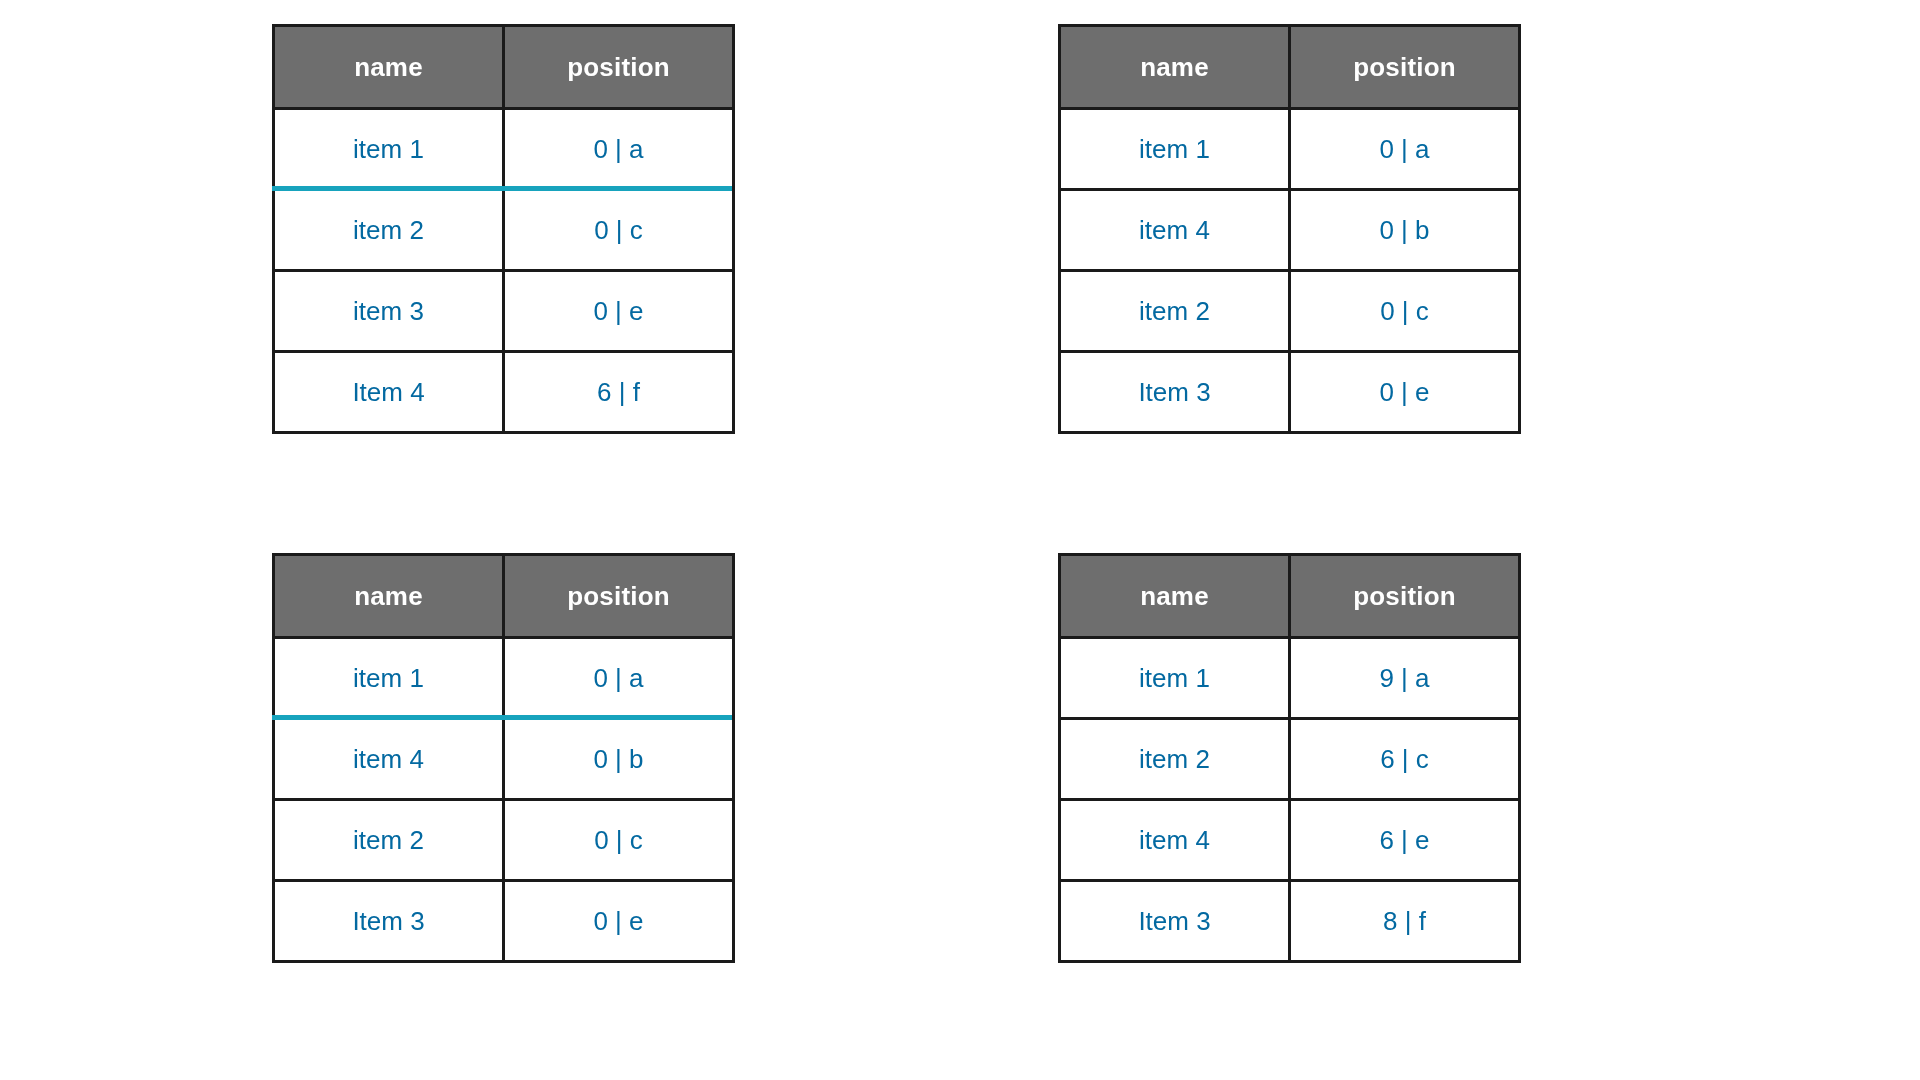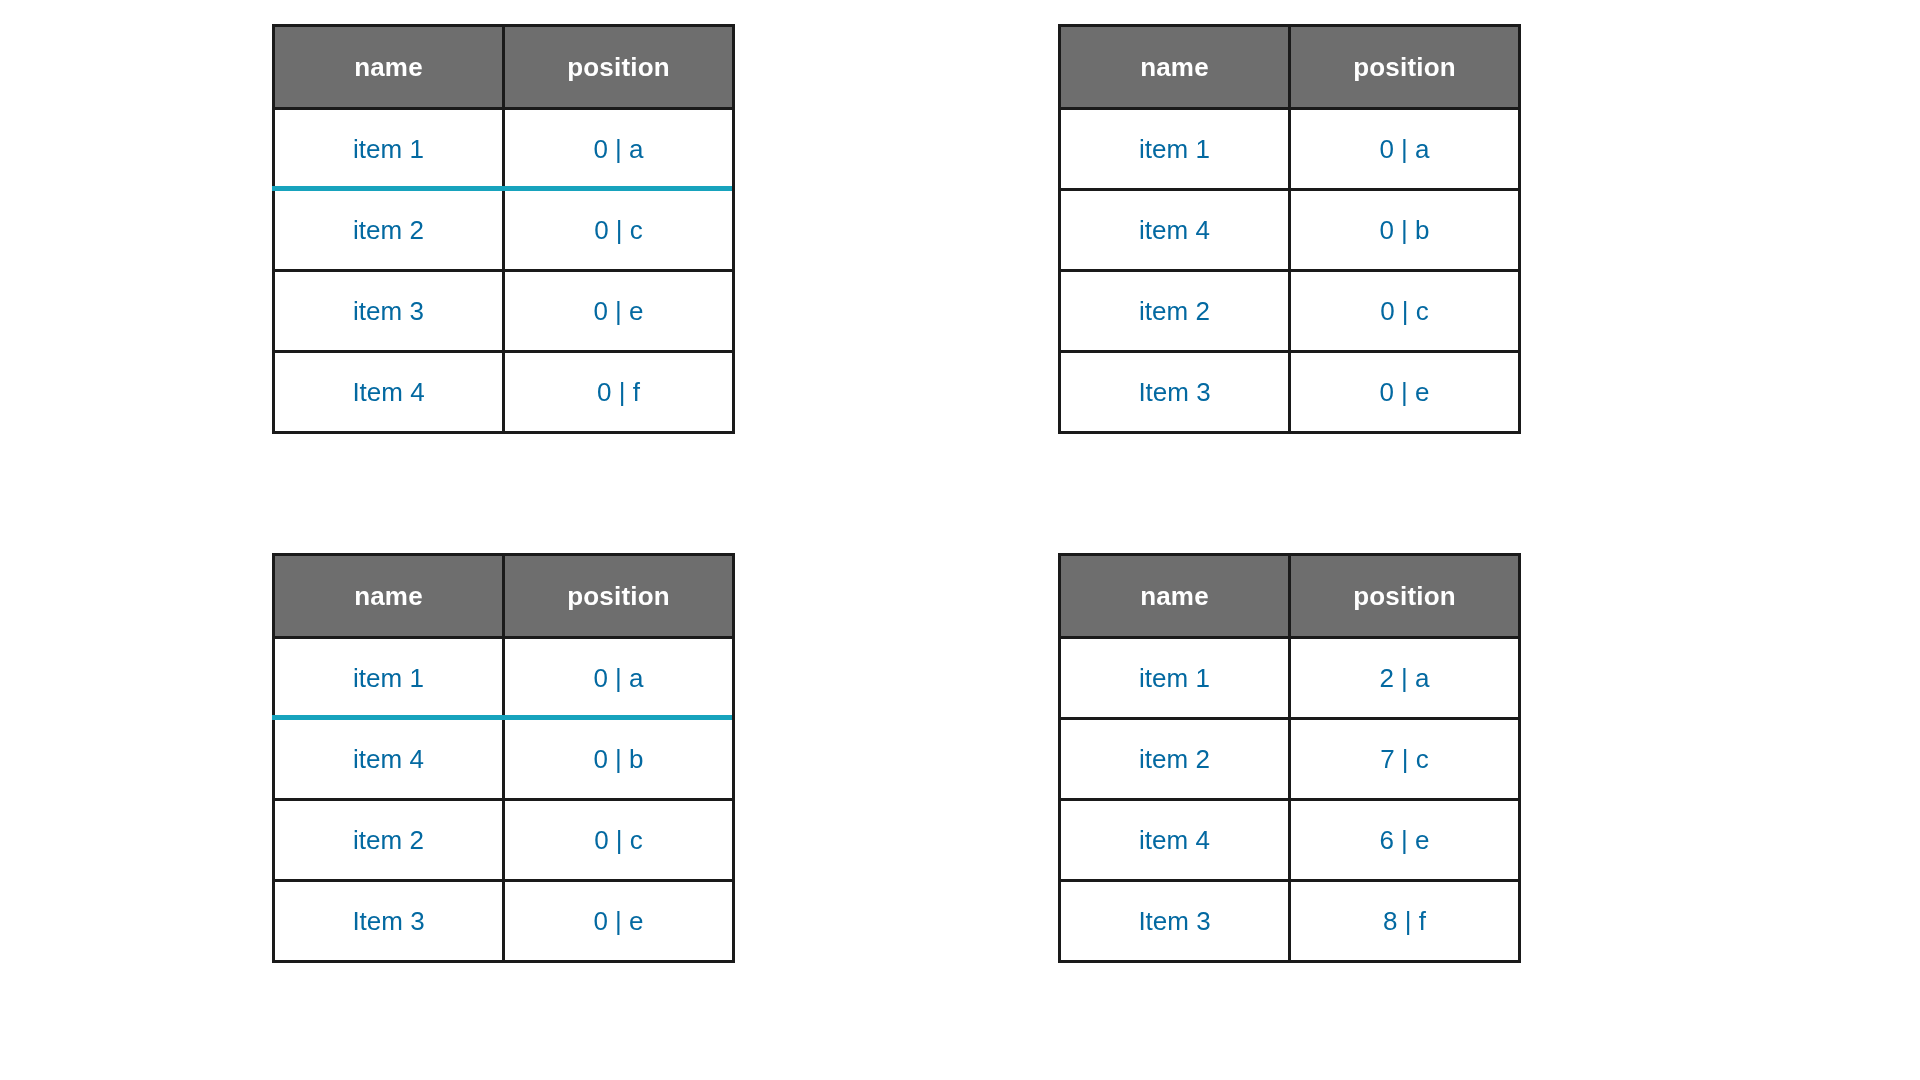--- a/index.html
+++ b/index.html
@@ -133,21 +133,21 @@
               <tr>
                 <td>item 2</td>
                 <td><span class="pos-val">0 | c</span></td>
               </tr>
               <tr>
                 <td>item 3</td>
                 <td><span class="pos-val">0 | e</span></td>
               </tr>
               <tr class="hl-blue">
                 <td>Item 4</td>
-                <td><span class="pos-val">0 | f</span></td>
+                <td><span class="pos-val">6 | f</span></td>
               </tr>
             </tbody>
         </table>
       <div class="drop-line" style="top: 162px; background: rgb(23, 163, 189);"></div>
         </div>
     </div>
 
     <div class="cell tr">
       <div class="table-wrap">
         <table class="dt">
@@ -228,25 +228,25 @@
             </colgroup>
           <thead>
             <tr>
               <th>name</th>
               <th>position</th>
             </tr>
           </thead>
           <tbody>
               <tr>
                 <td>item 1</td>
-                <td><span class="pos-val">2 | a</span></td>
+                <td><span class="pos-val">9 | a</span></td>
               </tr>
               <tr class="hl-green">
                 <td>item 2</td>
-                <td><span class="pos-val">7 | c</span></td>
+                <td><span class="pos-val">6 | c</span></td>
               </tr>
               <tr>
                 <td>item 4</td>
                 <td><span class="pos-val">6 | e</span></td>
               </tr>
               <tr>
                 <td>Item 3</td>
                 <td><span class="pos-val">8 | f</span></td>
               </tr>
             </tbody>

